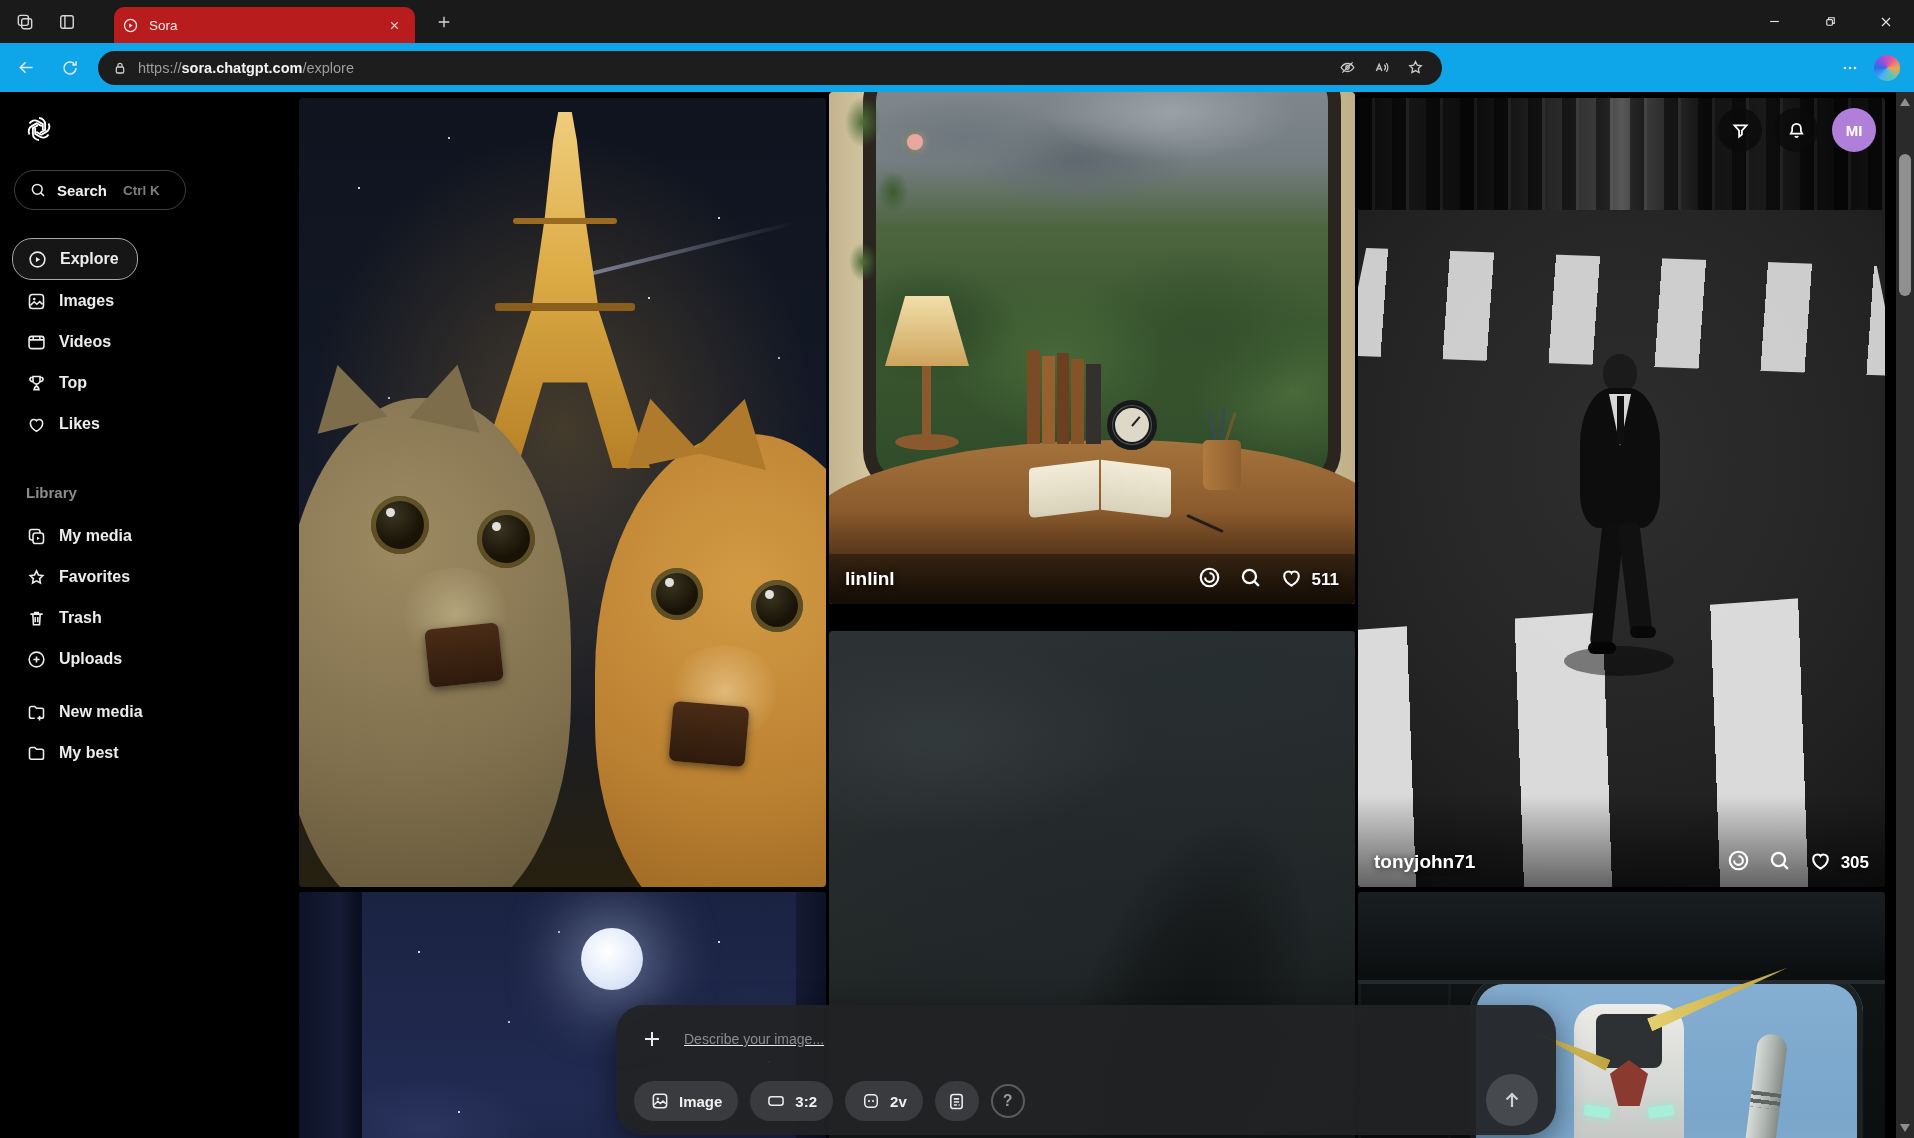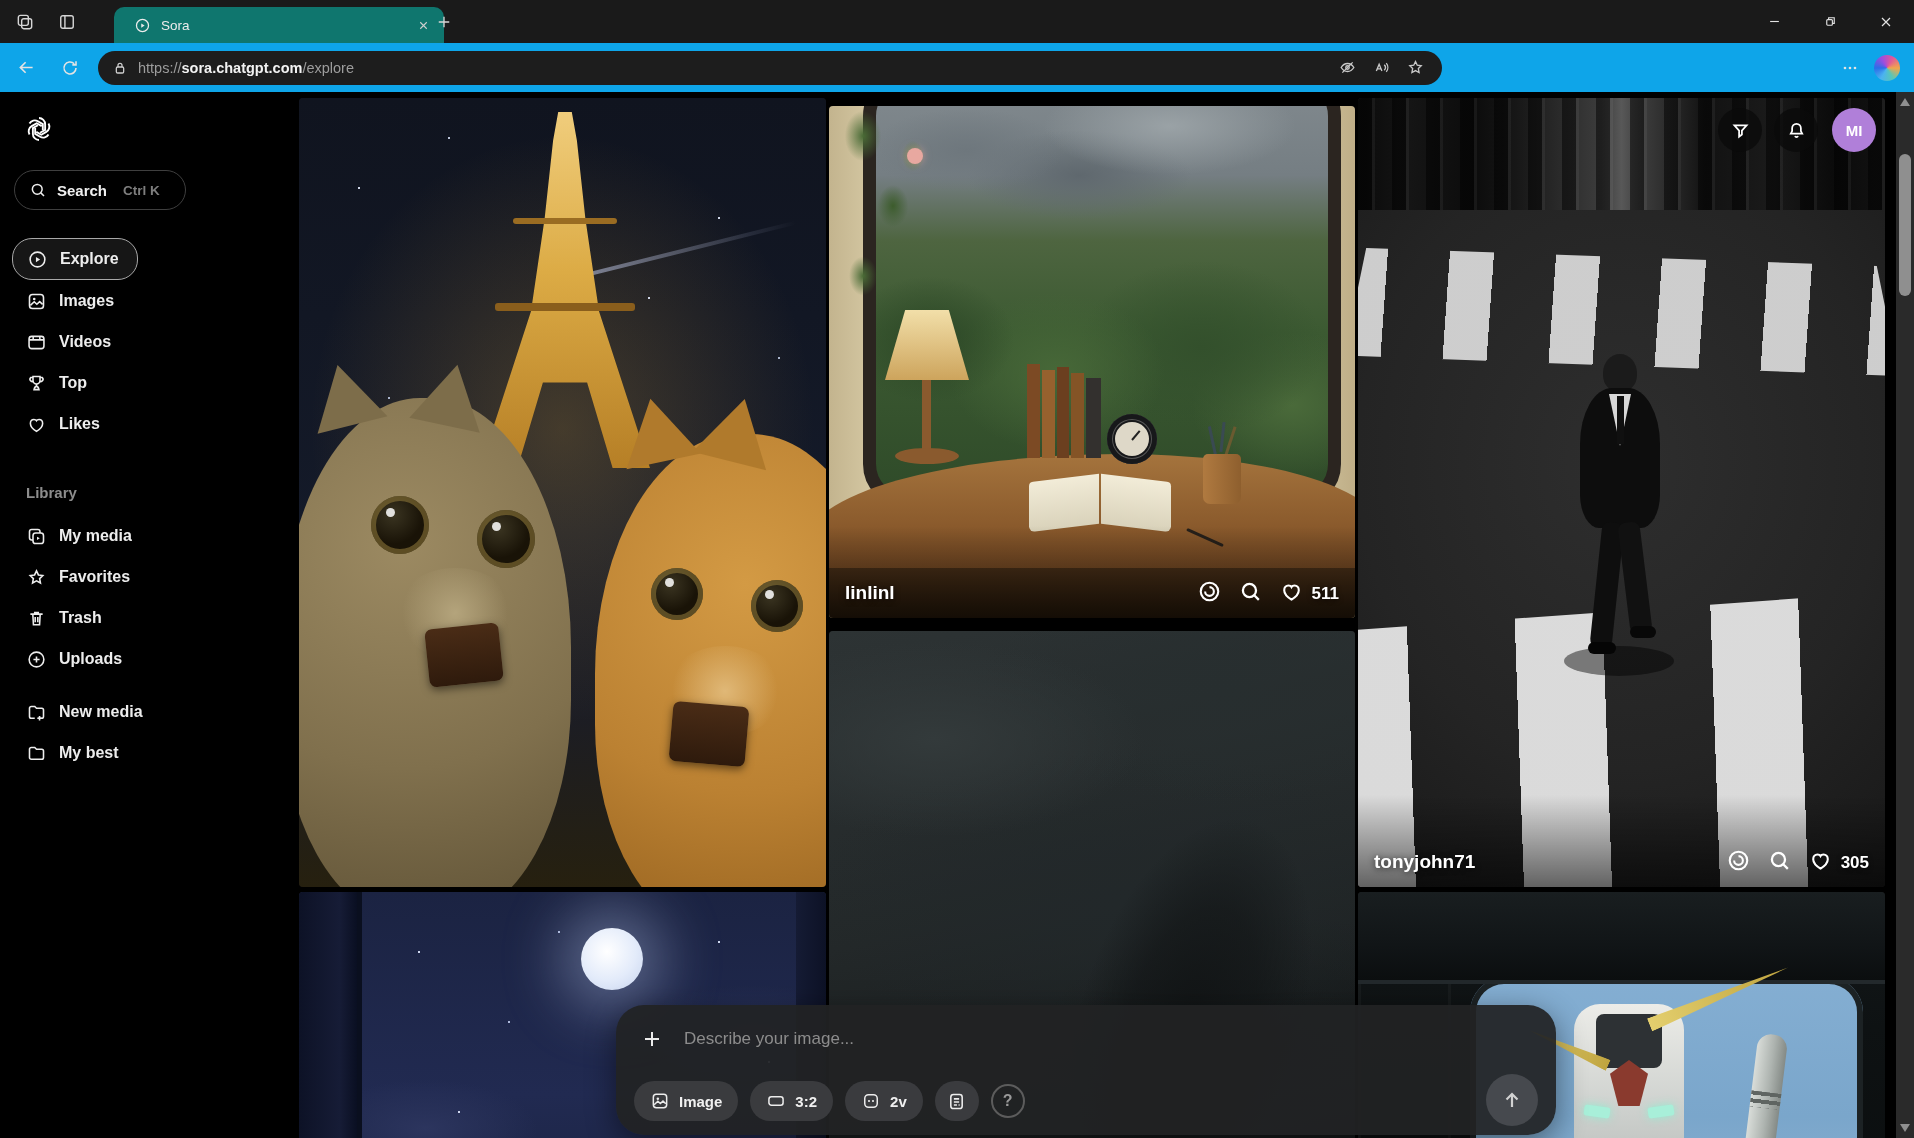--- a/index.html
+++ b/index.html
@@ -5,21 +5,21 @@
   html,body{margin:0;padding:0;background:#000;}
   body{width:1914px;height:1138px;position:relative;overflow:hidden;
        font-family:"Liberation Sans",sans-serif;color:#e9e9e9;-webkit-font-smoothing:antialiased;}
   .abs{position:absolute;}
   svg{display:block;}
   button{background:none;border:none;padding:0;color:inherit;font-family:inherit;cursor:pointer;}
 
   
   .tabstrip{position:absolute;top:0;left:0;right:0;height:43px;background:#1a1a1a;}
   .tsbtn{position:absolute;top:5px;width:34px;height:34px;display:flex;align-items:center;justify-content:center;color:#d6d6d6;border-radius:6px;}
-  .tab{position:absolute;left:114px;bottom:0;width:330px;height:36px;background:#0f766e;border-radius:10px 10px 0 0;display:flex;align-items:center;padding:0 10px 0 20px;box-sizing:border-box;}
+  .tab{position:absolute;left:114px;bottom:0;width:301px;height:36px;background:#b91c1c;border-radius:10px 10px 0 0;display:flex;align-items:center;padding:0 10px 0 8px;box-sizing:border-box;}
   .tab-title{font-size:13.5px;color:#ededed;margin-left:10px;flex:1;text-align:left;}
   .tab-close{width:22px;height:22px;display:flex;align-items:center;justify-content:center;color:#cfcfcf;border-radius:4px;}
   .newtab{position:absolute;left:430px;top:8px;width:28px;height:28px;display:flex;align-items:center;justify-content:center;color:#d6d6d6;}
   .winbtn{position:absolute;top:0;height:43px;width:56px;display:flex;align-items:center;justify-content:center;color:#e3e3e3;}
   .toolbar{position:absolute;top:43px;left:0;right:0;height:49px;background:#0ea5e9;display:flex;align-items:center;}
   .navbtn{width:36px;height:36px;display:flex;align-items:center;justify-content:center;color:#e3e3e3;margin-left:8px;border-radius:6px;}
   .urlbar{height:34px;width:1344px;margin-left:10px;background:#1d1d1d;border-radius:17px;display:flex;align-items:center;padding:0 14px;box-sizing:border-box;}
   .url{font-size:14.5px;margin-left:10px;white-space:nowrap;}
   .url .dim{color:#9d9d9d;}
   .url .host{color:#f2f2f2;font-weight:700;}
@@ -51,21 +51,21 @@
     background:linear-gradient(180deg,rgba(0,0,0,0) 0%,rgba(0,0,0,.55) 100%);
     display:flex;align-items:flex-end;padding:0 16px 14px 16px;box-sizing:border-box;}
   .uname{font-size:19px;font-weight:700;color:#fff;text-shadow:0 1px 6px rgba(0,0,0,.7);flex:1;}
   .actions{display:flex;align-items:flex-end;gap:16px;color:#fff;}
   .actions .ic{width:25px;height:25px;}
   .count{font-size:17px;font-weight:700;color:#fff;margin-left:-8px;text-shadow:0 1px 5px rgba(0,0,0,.7);}
 
   
   #card-cats{left:0;top:6px;width:527px;height:789px;}
   #card-moon{left:0;top:800px;width:527px;height:338px;}
-  #card-desk{left:530px;top:14px;width:526px;height:512px;}
+  #card-desk{left:530px;top:0;width:526px;height:512px;}
   #card-storm{left:530px;top:539px;width:526px;height:599px;}
   #card-cross{left:1059px;top:6px;width:527px;height:789px;}
   #card-gundam{left:1059px;top:800px;width:527px;height:338px;}
 
   
   .cats-base{background:
     radial-gradient(1.5px 1.5px at 60px 90px,#cdd4e6 50%,transparent 52%),
     radial-gradient(1.5px 1.5px at 150px 40px,#b9c2d8 50%,transparent 52%),
     radial-gradient(1.5px 1.5px at 420px 120px,#cdd4e6 50%,transparent 52%),
     radial-gradient(1.5px 1.5px at 480px 260px,#a9b4cc 50%,transparent 52%),
@@ -245,21 +245,21 @@
     display:flex;align-items:center;justify-content:center;color:#fff;z-index:40;}
   #fab-filter{left:1419px;} #fab-bell{left:1475px;}
   .avatar{position:absolute;top:16px;left:1533px;width:44px;height:44px;border-radius:50%;background:#b07fd9;
     display:flex;align-items:center;justify-content:center;font-size:15px;font-weight:700;color:#fff;z-index:40;}
 
   
   .composer{position:absolute;left:317px;top:913px;width:940px;height:130px;border-radius:28px;
     background:rgba(33,34,36,.93);z-index:50;box-shadow:0 8px 30px rgba(0,0,0,.45);}
   .c-row1{position:absolute;left:24px;right:24px;top:16px;height:36px;display:flex;align-items:center;gap:18px;}
   .c-plus{width:24px;height:24px;color:#ececec;flex:none;}
-  .c-input{flex:1;background:transparent;border:none;outline:none;color:#ececec;font-size:17px;font-family:inherit;}
+  .c-input{flex:1;background:transparent;border:none;outline:none;color:#ececec;font-size:14px;font-family:inherit;text-decoration:underline;}
   .c-input::placeholder{color:#8c8c8c;}
   .c-row2{position:absolute;left:18px;right:18px;bottom:14px;height:40px;display:flex;align-items:center;gap:12px;}
   .cpill{height:40px;border-radius:20px;background:#3a3b3e;display:flex;align-items:center;gap:9px;padding:0 16px;color:#f0f0f0;font-size:15px;font-weight:700;}
   .cpill .pic{width:20px;height:20px;color:#ececec;}
   .ghost{width:44px;height:40px;border-radius:20px;background:#3a3b3e;display:flex;align-items:center;justify-content:center;color:#ececec;}
   .help{width:34px;height:34px;border-radius:50%;border:2px solid #5c5c5c;color:#9a9a9a;font-size:16px;font-weight:700;display:flex;align-items:center;justify-content:center;}
   .send{width:52px;height:52px;border-radius:50%;background:#46494e;display:flex;align-items:center;justify-content:center;color:#d2d2d2;margin-bottom:2px;}
 
   
   .scrollbar{position:absolute;top:92px;right:0;width:18px;bottom:0;background:#2a2a2a;z-index:60;}

